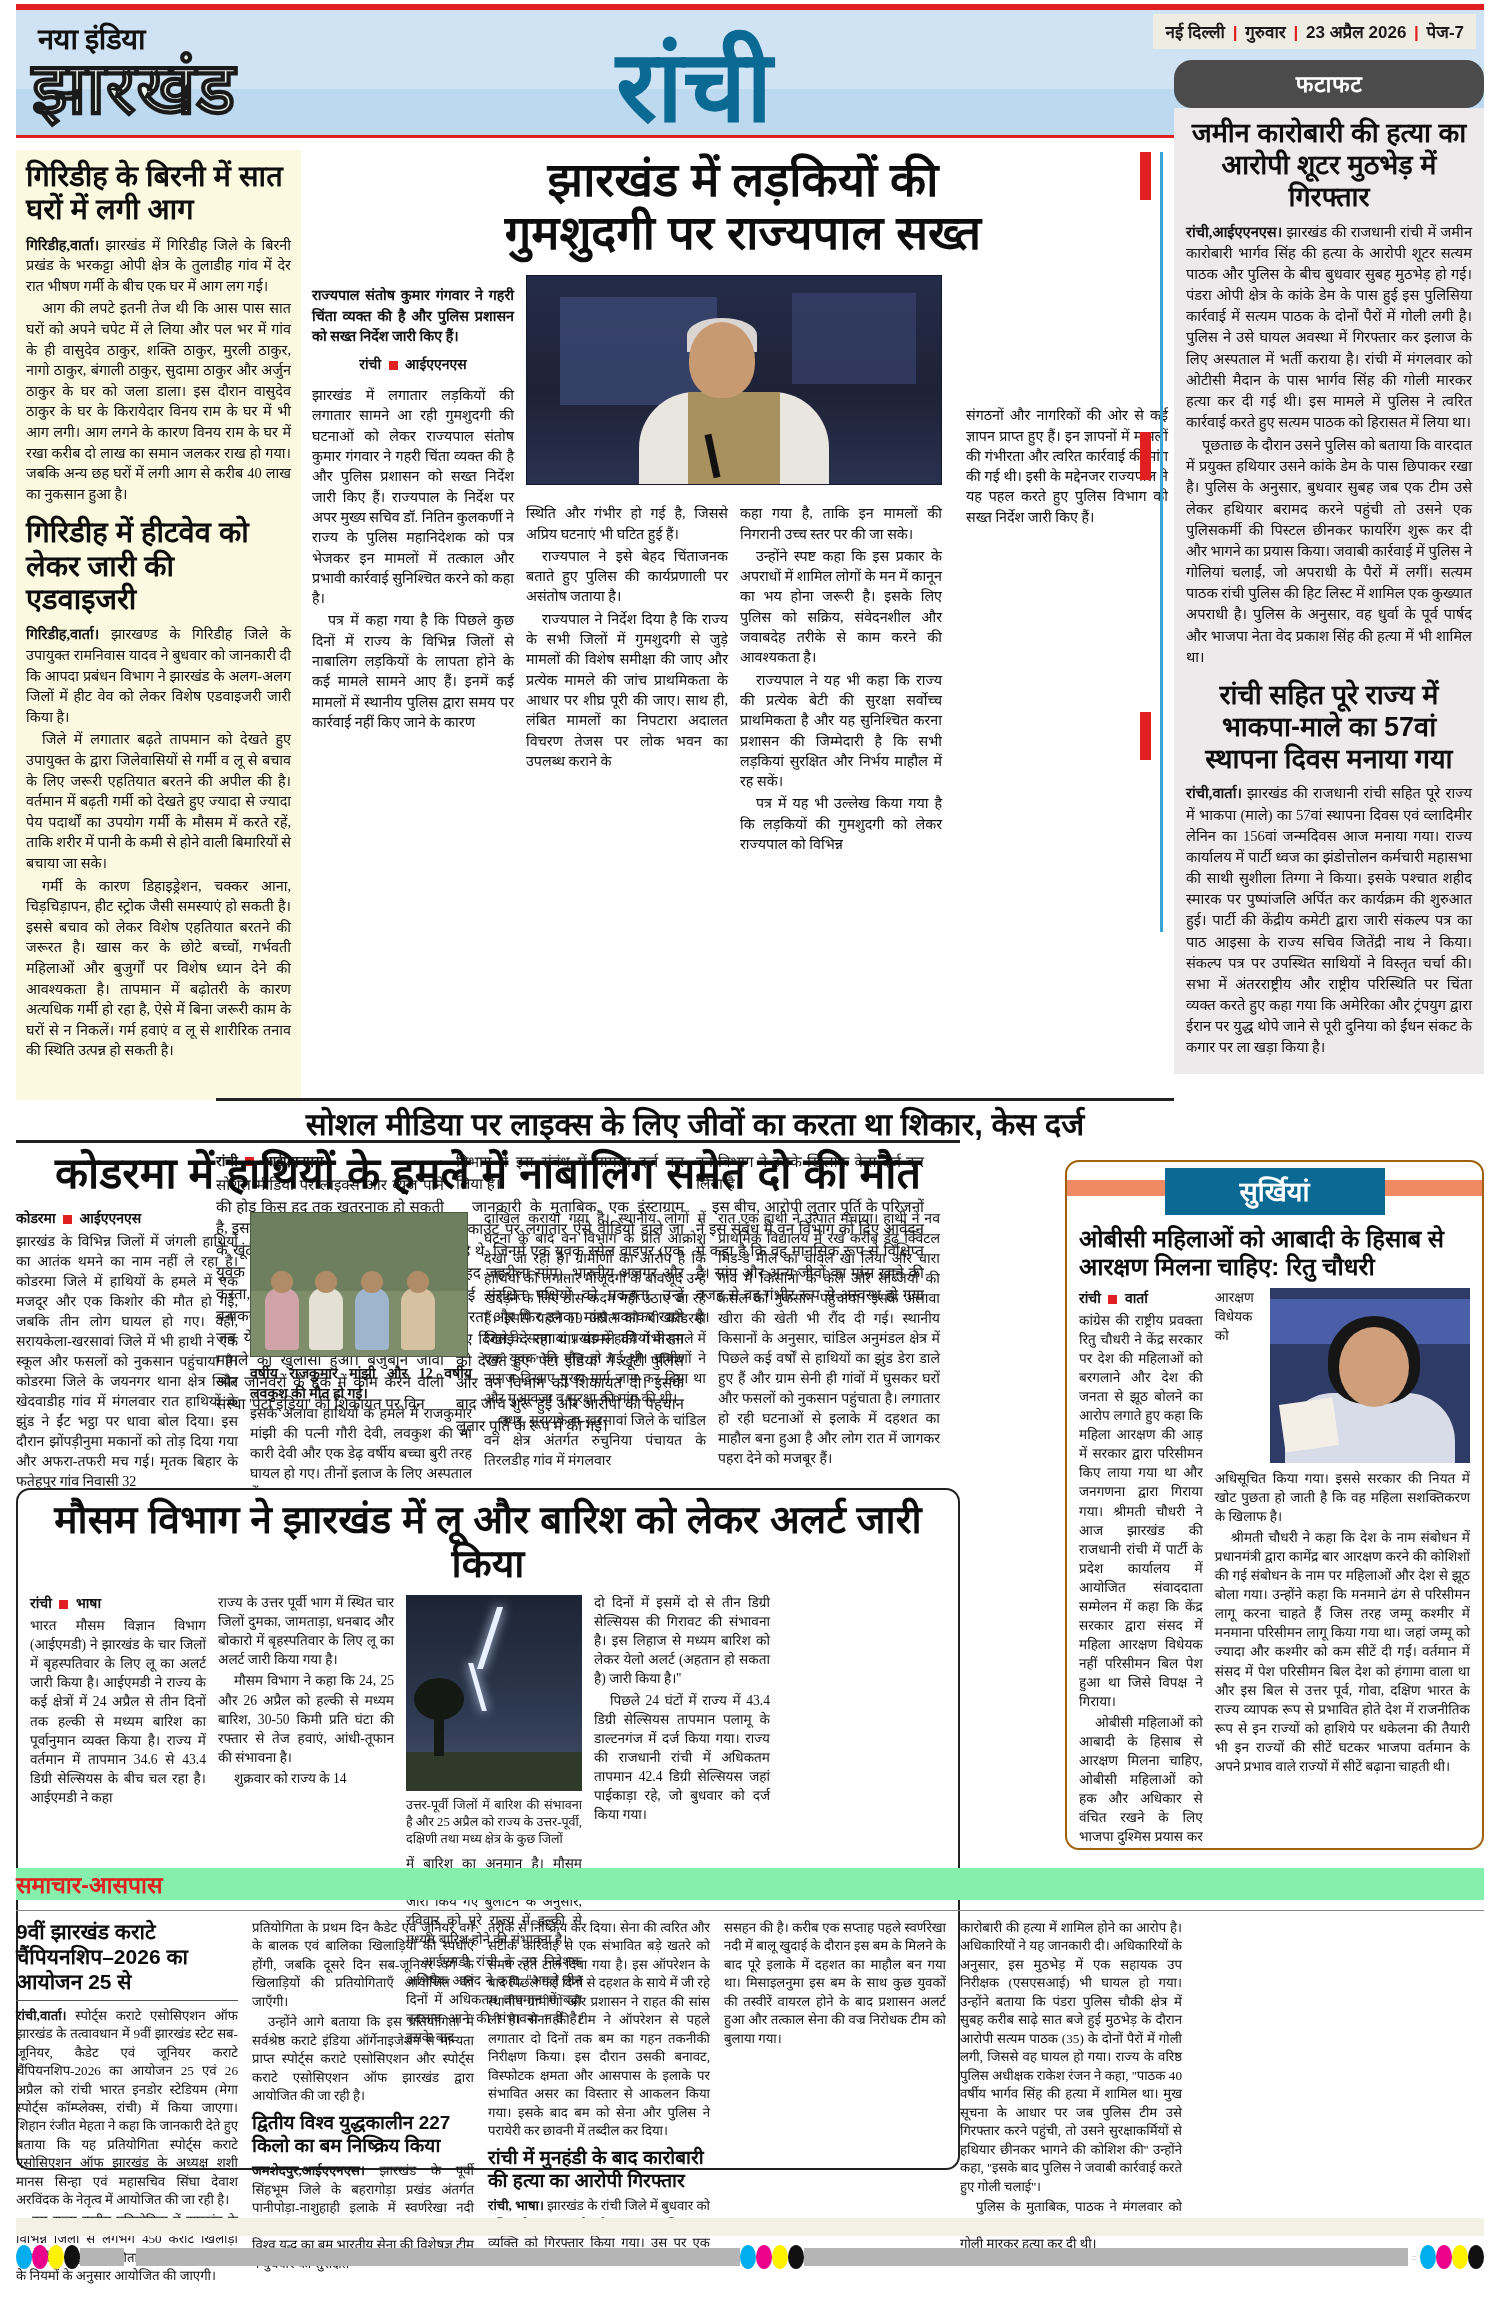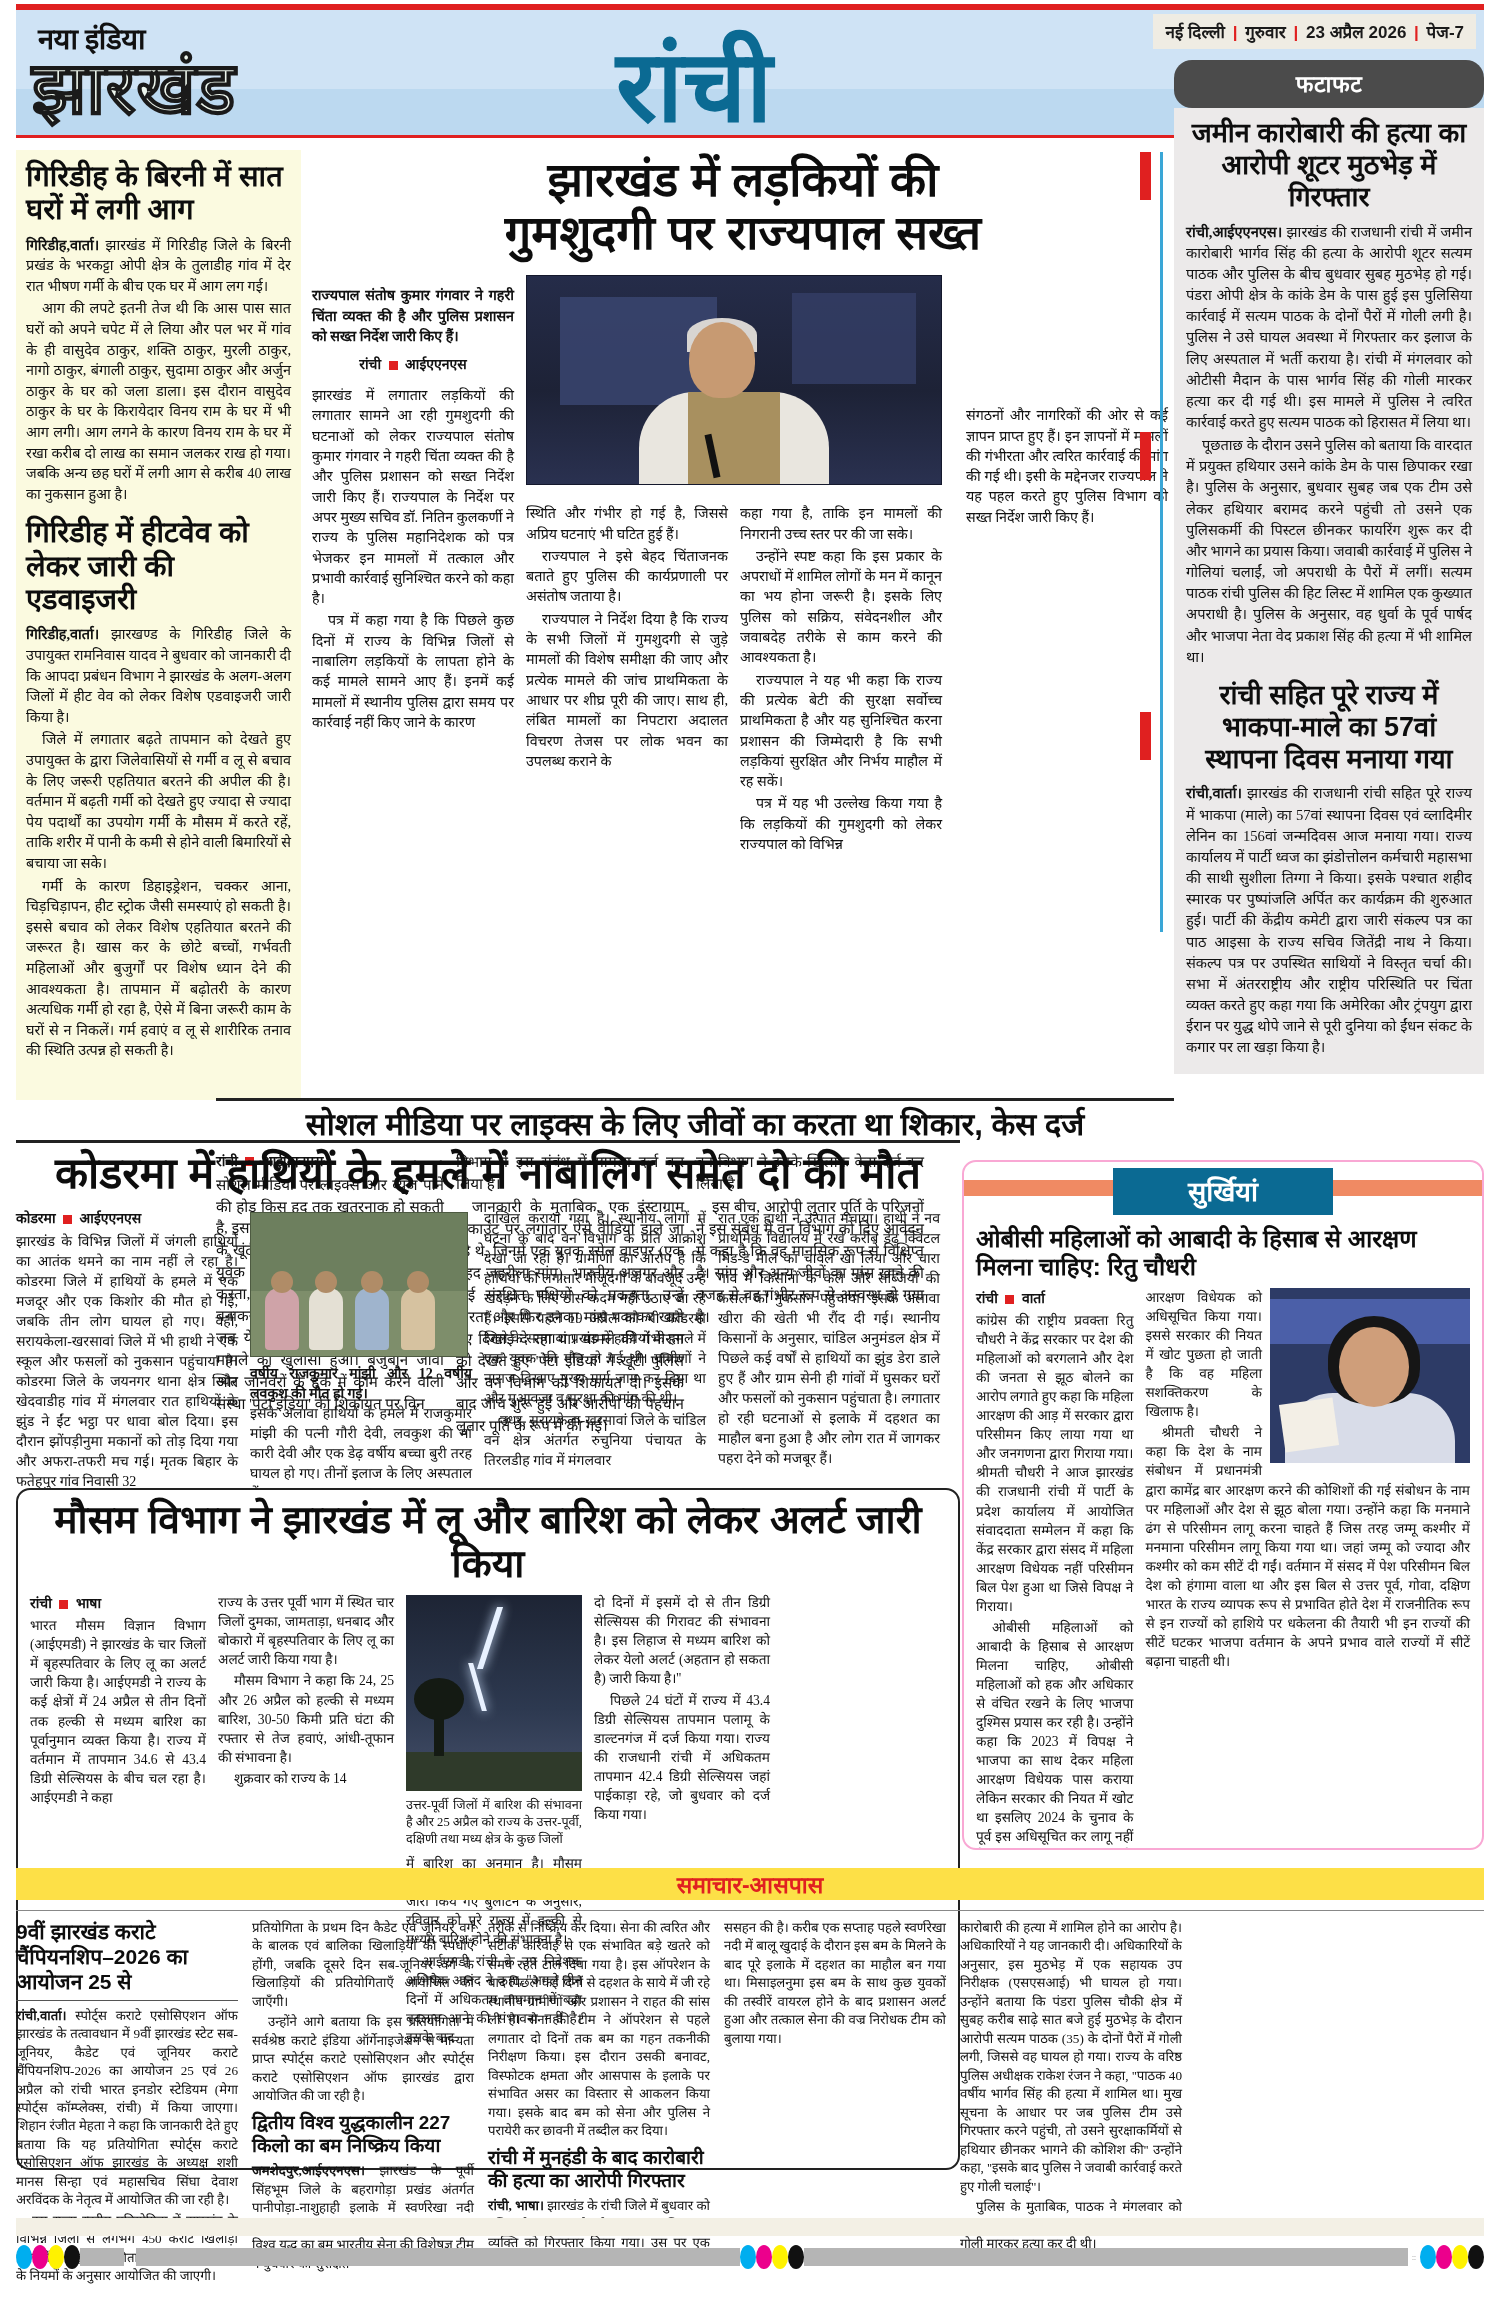--- a/index.html
+++ b/index.html
@@ -153,22 +153,22 @@
      background:#d8cfc0; border-radius:14px 14px 4px 4px;}
   .photo-kod .kid i{ position:absolute; top:-17px; left:50%; transform:translateX(-50%);
      width:22px;height:22px;border-radius:50%; background:#b08c67; display:block;}
   .photo-kod .k1{ left:14px; background:#cfa3a8; }
   .photo-kod .k2{ left:58px; background:#e4e0d4; }
   .photo-kod .k3{ left:104px; background:#9fb4cd; }
   .photo-kod .k4{ left:150px; background:#d6c2a0; }
 
   
   .surkh{
-    position:absolute; right:16px; top:1156px; width:522px; height:690px;
-    border:2px solid #f9a8d4; border-radius:14px; background:#ffffff;
+    position:absolute; right:16px; top:1156px; width:419px; height:690px;
+    border:2px solid #a16207; border-radius:14px; background:#ffffff;
     padding:0 12px 10px 12px; overflow:hidden;
   }
   .surkh-tapebar{
     position:absolute; left:0; right:0; top:18px; height:16px; background:#f08a63;
   }
   .surkh-tab{
     position:relative; margin:6px auto 0 auto; width:220px;
     background:#0b6a93; color:#fff; text-align:center;
     font-family:"Liberation Sans",sans-serif; font-weight:bold; font-size:27px;
     padding:4px 0 6px 0; z-index:2;
@@ -222,21 +222,21 @@
       border-radius:50%; background:#141a13; display:block;}
   .photo-storm .ground{ position:absolute; left:0;right:0;bottom:0;height:20%;
       background:#2f3a2a;}
   .photo-cap{ font-size:12.6px; line-height:1.35; text-align:justify; }
 
   
 
   
   .aaspas-bar{
     position:absolute; left:16px; right:16px; top:1864px; height:32px;
-    background:#fde047; display:flex; align-items:center; justify-content:center;
+    background:#86efac; display:flex; align-items:center; justify-content:flex-start;
   }
   .aaspas-bar span{
     font-family:"Liberation Sans",sans-serif; font-weight:bold;
     font-size:23px; color:#e02020;
   }
   .aaspas{
     position:absolute; left:16px; right:16px; top:1906px; height:322px;
   }
   .aaspas-inner{ display:flex; gap:14px; border-top:1px solid #888; padding-top:8px;}
   .aas-col{ width:222px;}

